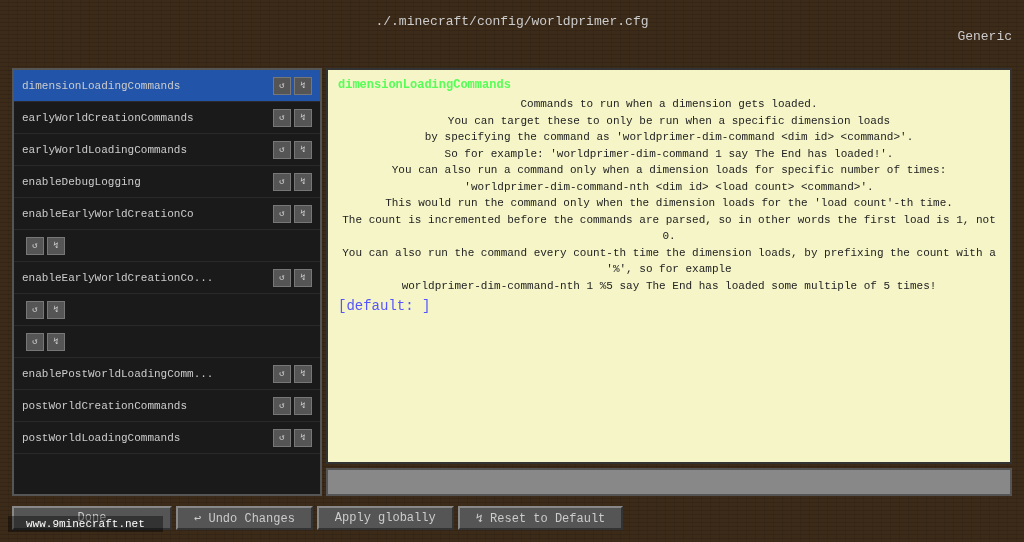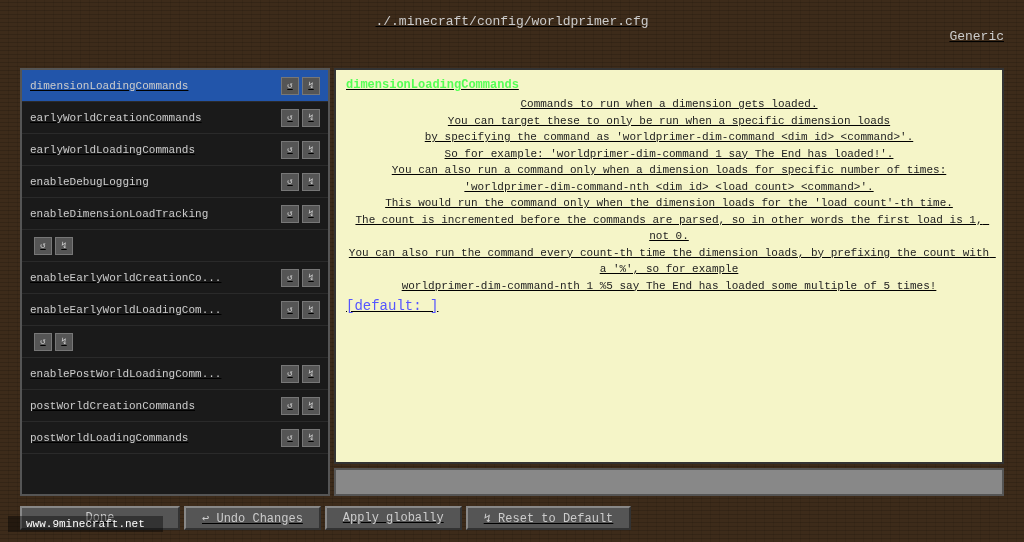--- a/index.html
+++ b/index.html
@@ -34,22 +34,21 @@
         );
       background-color: #3d2b1a;
     }
 
     .main-container {
       position: relative;
       z-index: 1;
       display: flex;
       flex-direction: column;
       height: 100%;
-      padding: 8px 20px;
-      text-decoration: underline;
+      padding: 8px 12px;
     }
 
     .header {
       text-align: center;
       padding: 6px 0 4px;
     }
 
     .header-path {
       color: #cccccc;
       font-size: 13px;
@@ -266,41 +265,40 @@
           </div>
         </div>
         <div class="key-row">
           <span class="key-label">enableDebugLogging</span>
           <div class="key-icons">
             <div class="icon-btn">↺</div>
             <div class="icon-btn">↯</div>
           </div>
         </div>
         <div class="key-row">
-          <span class="key-label">enableDimensionLoadTracking</span>
+          <span class="key-label">enableEarlyWorldCreationCo</span>
           <div class="key-icons">
             <div class="icon-btn">↺</div>
             <div class="icon-btn">↯</div>
           </div>
         </div>
         <div class="key-row">
           <div class="key-icons">
             <div class="icon-btn">↺</div>
             <div class="icon-btn">↯</div>
           </div>
         </div>
         <div class="key-row">
           <span class="key-label">enableEarlyWorldCreationCo...</span>
           <div class="key-icons">
             <div class="icon-btn">↺</div>
             <div class="icon-btn">↯</div>
           </div>
         </div>
         <div class="key-row">
-          <span class="key-label">enableEarlyWorldLoadingCom...</span>
           <div class="key-icons">
             <div class="icon-btn">↺</div>
             <div class="icon-btn">↯</div>
           </div>
         </div>
         <div class="key-row">
           <div class="key-icons">
             <div class="icon-btn">↺</div>
             <div class="icon-btn">↯</div>
           </div>

